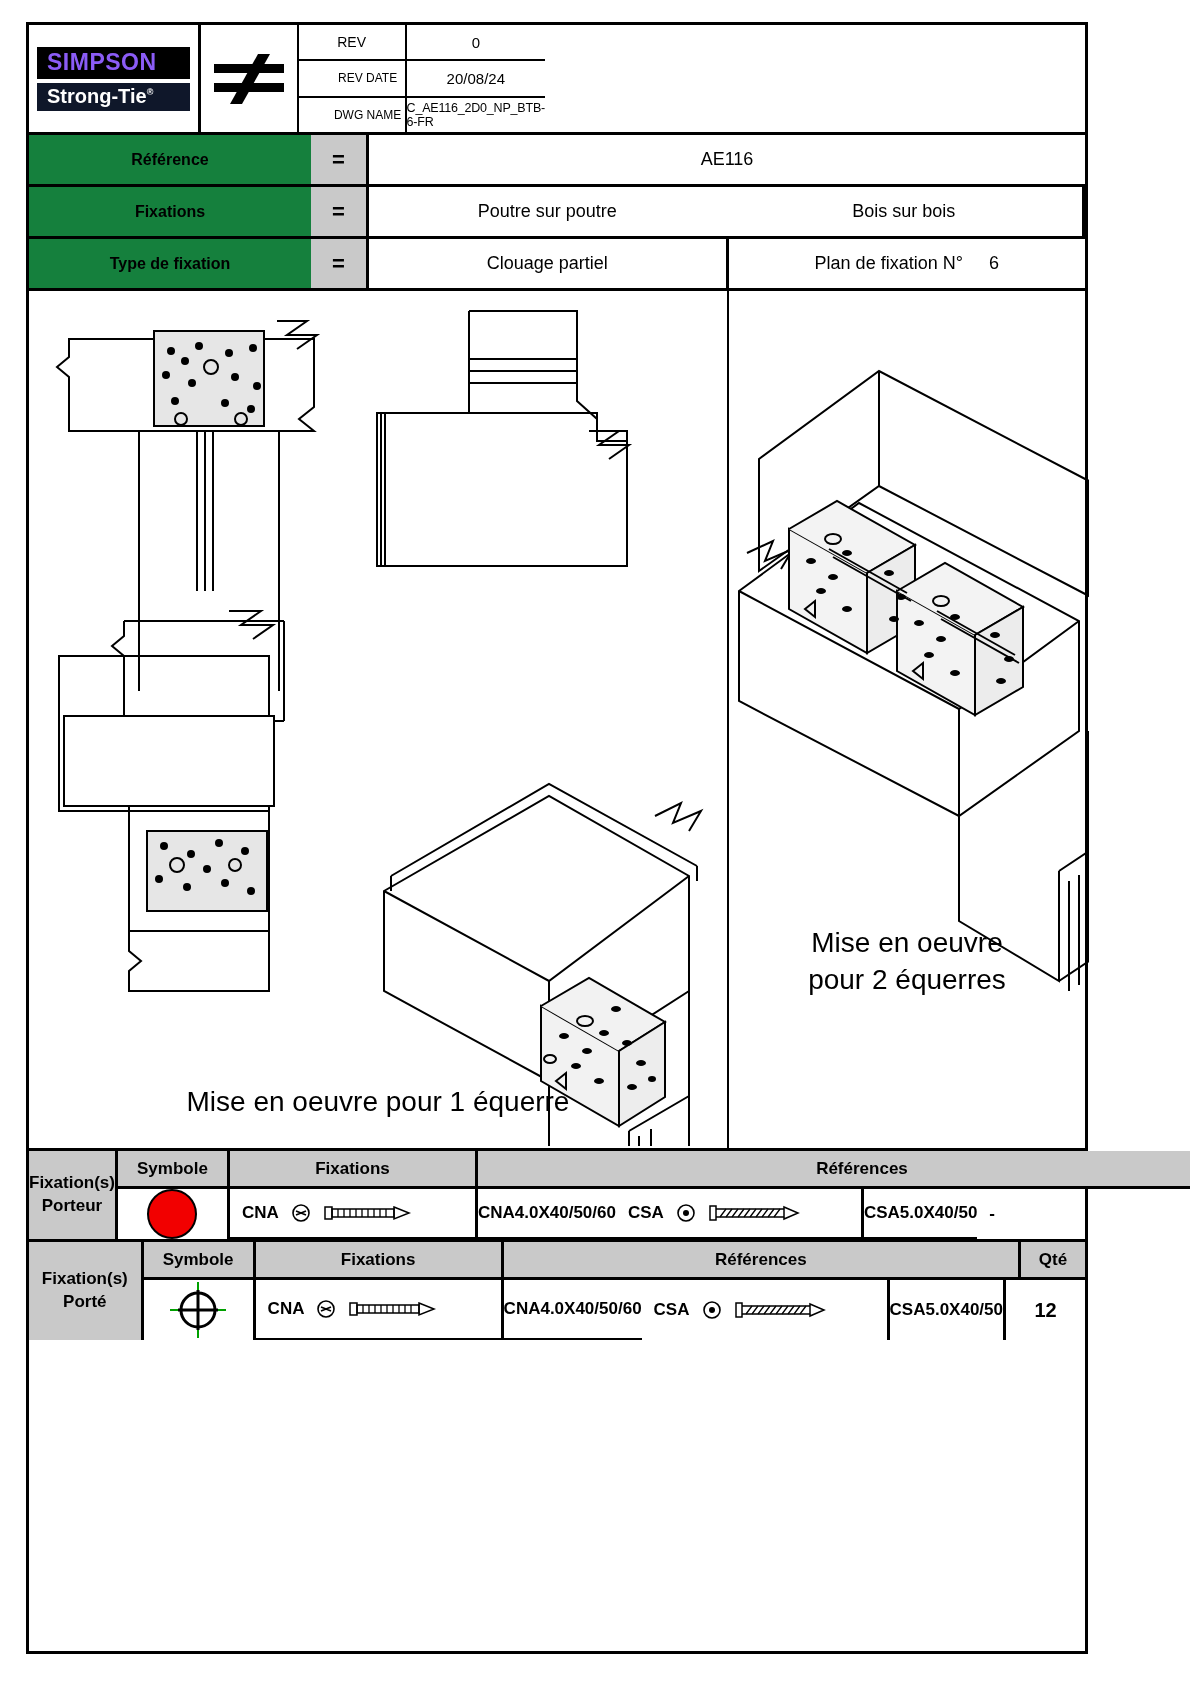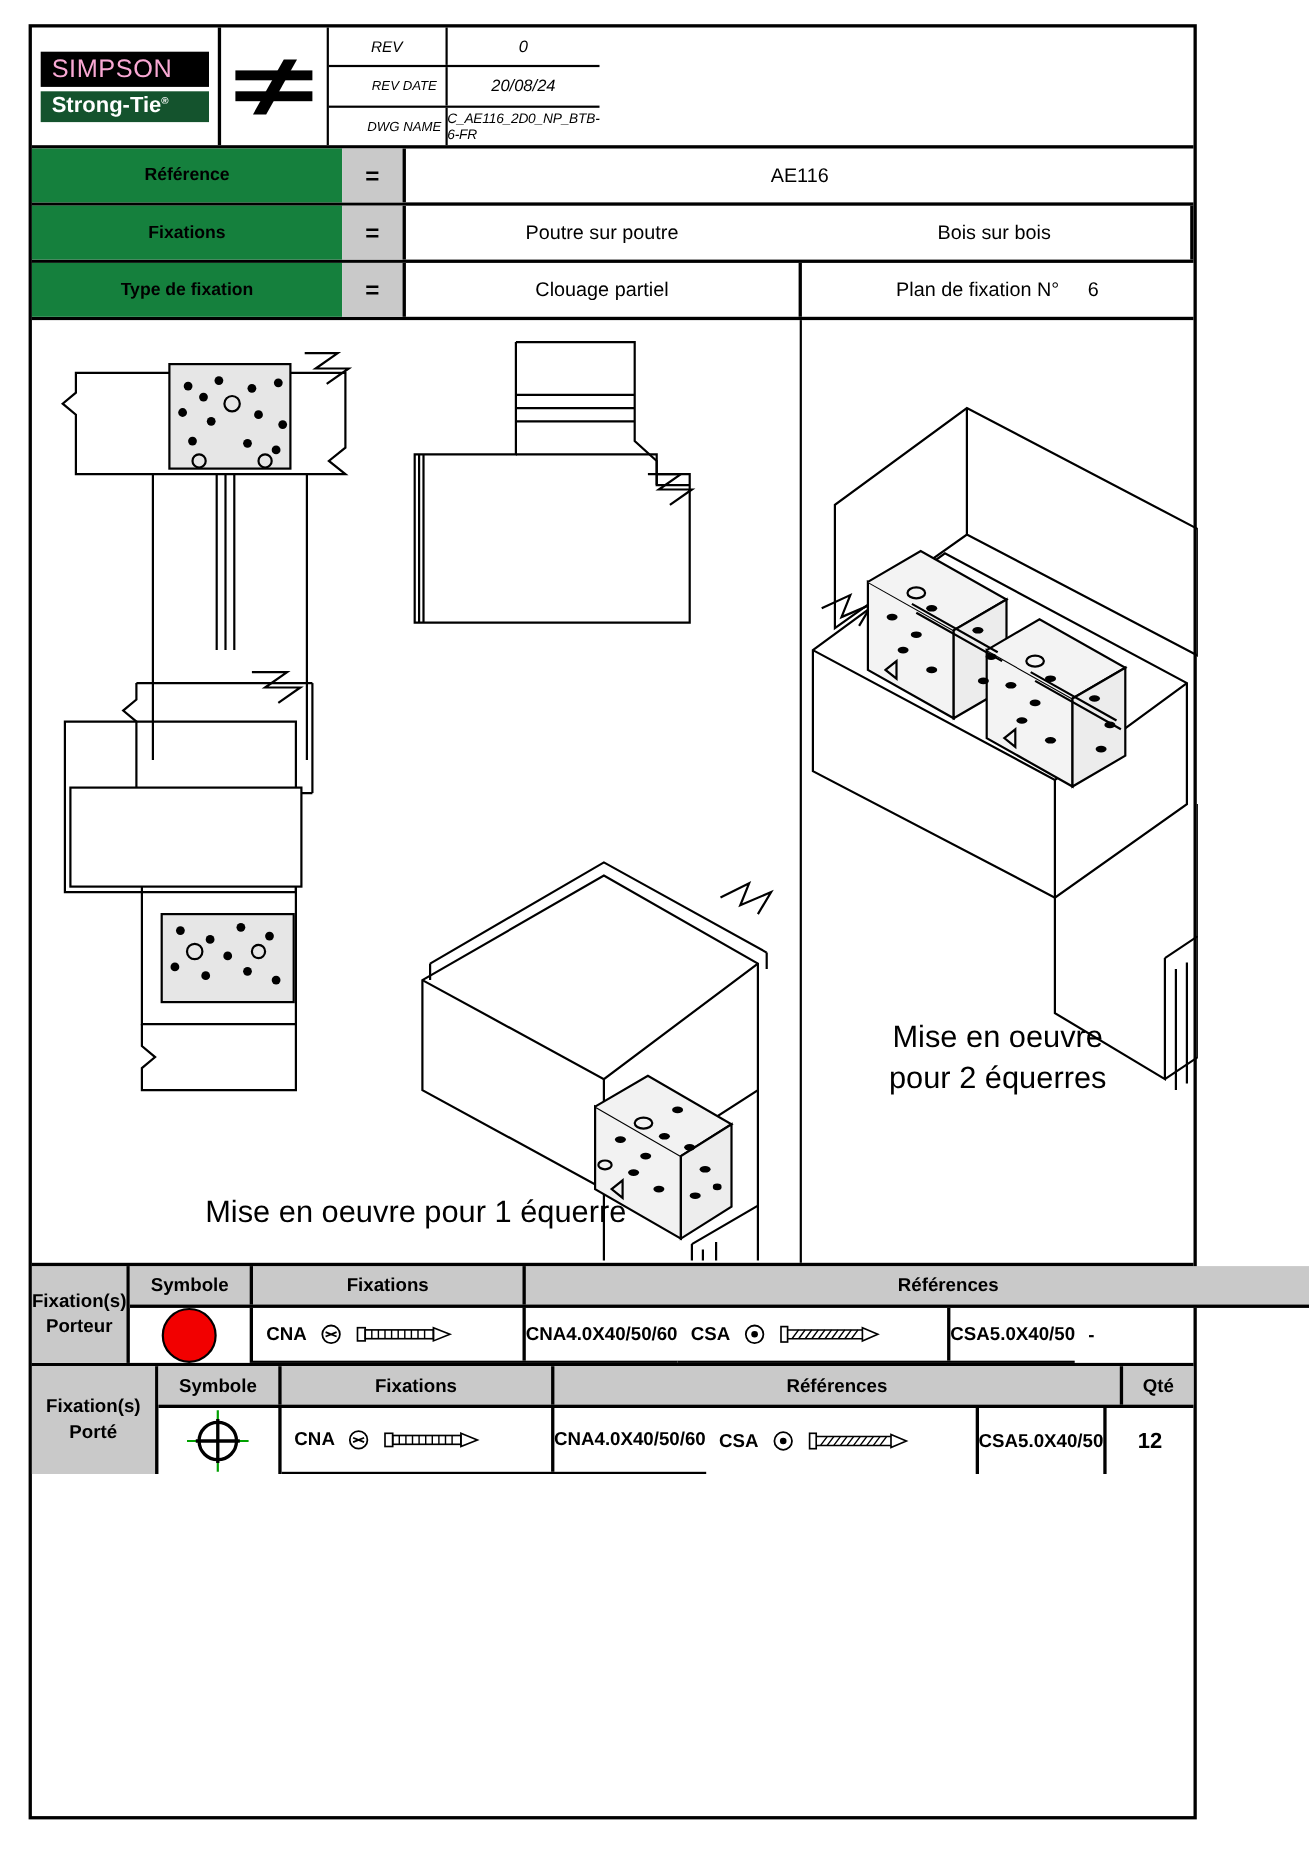--- a/index.html
+++ b/index.html
@@ -38,31 +38,31 @@
     border-right: 3px solid #000;
     box-sizing: border-box;
     display: flex;
     flex-direction: column;
     justify-content: center;
     align-items: center;
     padding: 6px 8px;
   }
   .logo-top {
     background: #000;
-    color: #f9a8d4;
-    font-weight: normal;
+    color: #8b5cf6;
+    font-weight: bold;
     font-size: 23px;
     letter-spacing: 0.5px;
     padding: 2px 10px 3px 10px;
     width: 100%;
     box-sizing: border-box;
     text-align: left;
   }
   .logo-bottom {
-    background: #14532d;
+    background: #0f172a;
     color: #fff;
     font-weight: bold;
     font-size: 20px;
     padding: 2px 6px 3px 10px;
     margin-top: 4px;
     width: 100%;
     box-sizing: border-box;
     text-align: left;
     position: relative;
   }
@@ -80,21 +80,20 @@
   }
   .main-title {
     font-size: 38px;
     text-decoration: underline;
     text-underline-offset: 6px;
   }
   .rev-block {
     width: 344px;
     display: flex;
     box-sizing: border-box;
-    font-style: italic;
   }
   .symbol-cell {
     width: 104px;
     border-right: 2px solid #000;
     box-sizing: border-box;
     display: flex;
     align-items: center;
     justify-content: center;
   }
   .rev-rows {

